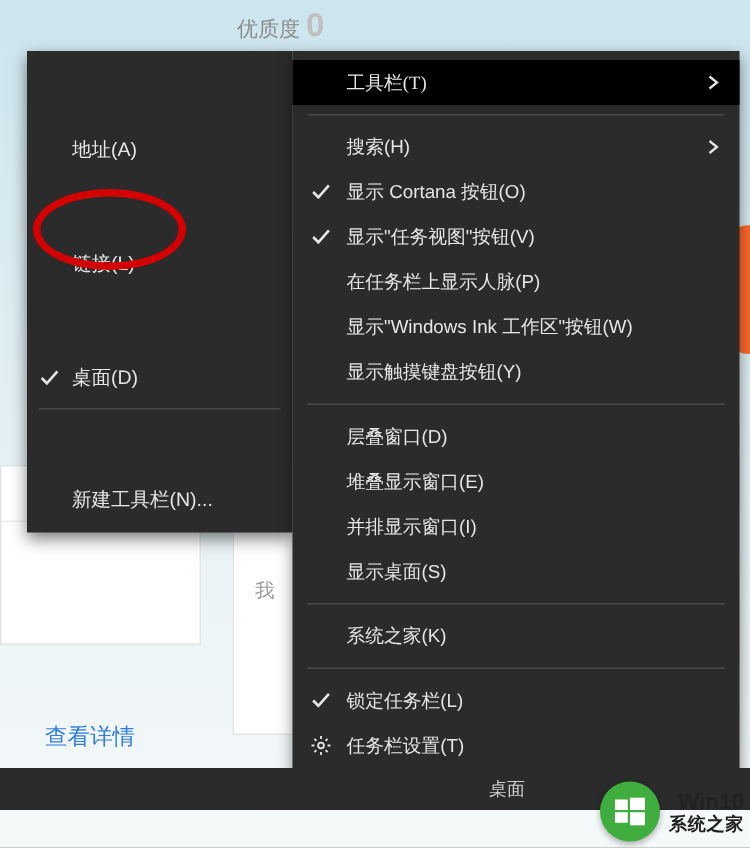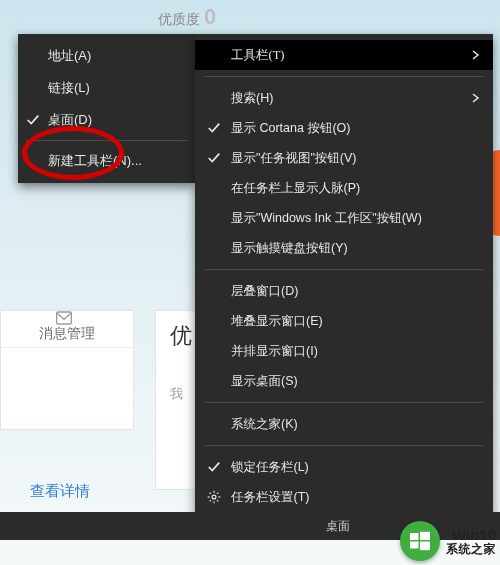--- a/index.html
+++ b/index.html
@@ -4,21 +4,21 @@
 <style>
   html,body{margin:0;padding:0;width:500px;height:565px;overflow:hidden;background:#f0f0f0;font-family:"Microsoft YaHei","Segoe UI",sans-serif;font-size:13px;color:#333;}
   .canvas{position:relative;width:500px;height:565px;background:linear-gradient(180deg,#cce5ee 0%,#e8f2f5 60%,#f5f9fa 100%);}
   
   .quality{position:absolute;top:4px;left:158px;font-size:14px;color:#8a8a8a;}
   .quality .num{color:#bfbfbf;font-size:22px;font-weight:600;margin-left:4px;}
   
   .orange-blob{position:absolute;top:150px;right:0;width:22px;height:86px;background:#ff6a2b;border-top-left-radius:50px;border-bottom-left-radius:50px;}
   
   .menu-left{position:absolute;top:34px;left:18px;width:177px;background:#2b2b2b;box-shadow:0 4px 10px rgba(0,0,0,0.5);padding:6px 0;}
-  .ml-item{display:flex;align-items:center;height:32px;color:#e6e6e6;font-size:13px;padding:0 10px 0 30px;position:relative;cursor:default;white-space:nowrap;}
+  .ml-item{display:flex;align-items:center;height:32px;color:#e6e6e6;font-size:13px;padding:0 10px 0 30px;position:relative;cursor:default;white-space:nowrap;margin-top:44px;}
   .ml-item .check{position:absolute;left:8px;top:9px;width:14px;height:14px;color:#e6e6e6;}
   .ml-sep{height:1px;background:#4a4a4a;margin:4px 8px;}
   .ml-red{position:absolute;left:4px;top:92px;width:92px;height:44px;border:5px solid #d40000;border-radius:50%/50%;pointer-events:none;}
   
   .menu-right{position:absolute;top:34px;left:195px;width:298px;background:#2b2b2b;box-shadow:0 4px 10px rgba(0,0,0,0.5);padding:6px 0 8px;}
   .mr-item{display:flex;align-items:center;height:30px;color:#e6e6e6;font-size:12.5px;padding:0 10px 0 36px;position:relative;cursor:default;white-space:nowrap;}
   .mr-item.hover{background:#000000;font-family:Liberation Serif, serif;}
   .mr-item .check{position:absolute;left:12px;top:8px;width:14px;height:14px;}
   .mr-item .gear{position:absolute;left:12px;top:8px;width:14px;height:14px;}
   .mr-item .chev{position:absolute;right:12px;top:10px;width:10px;height:10px;}

